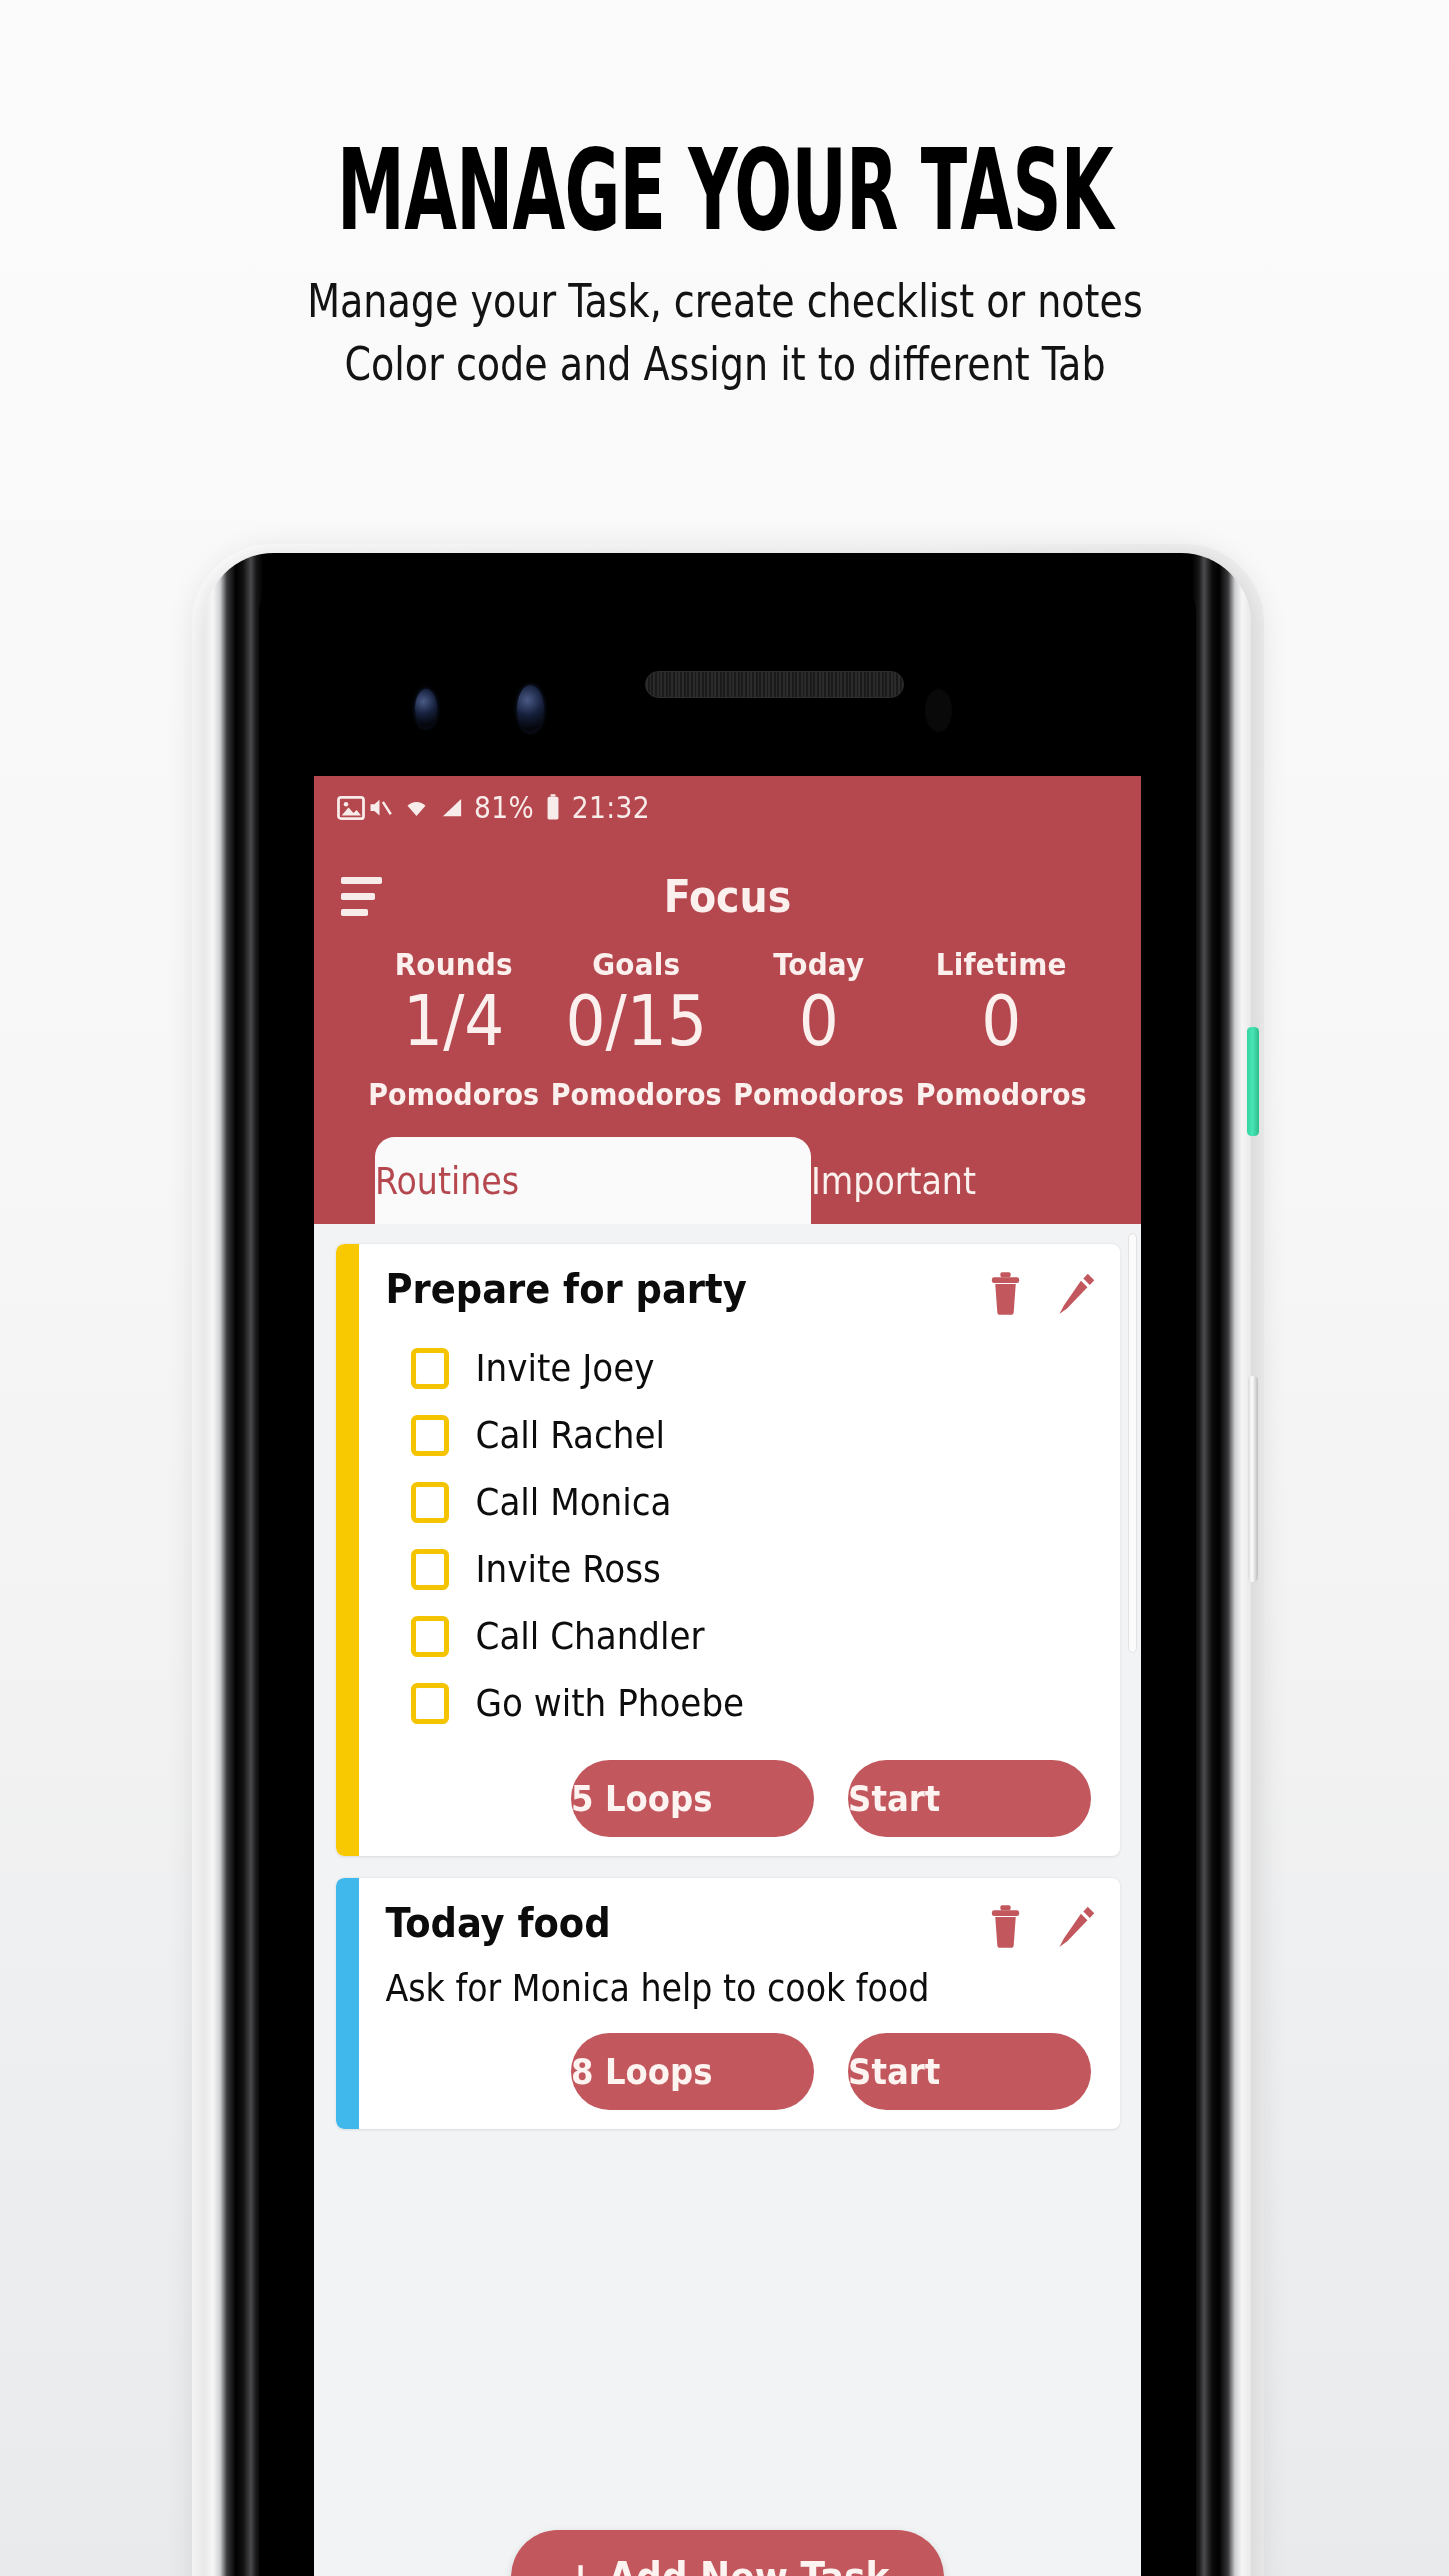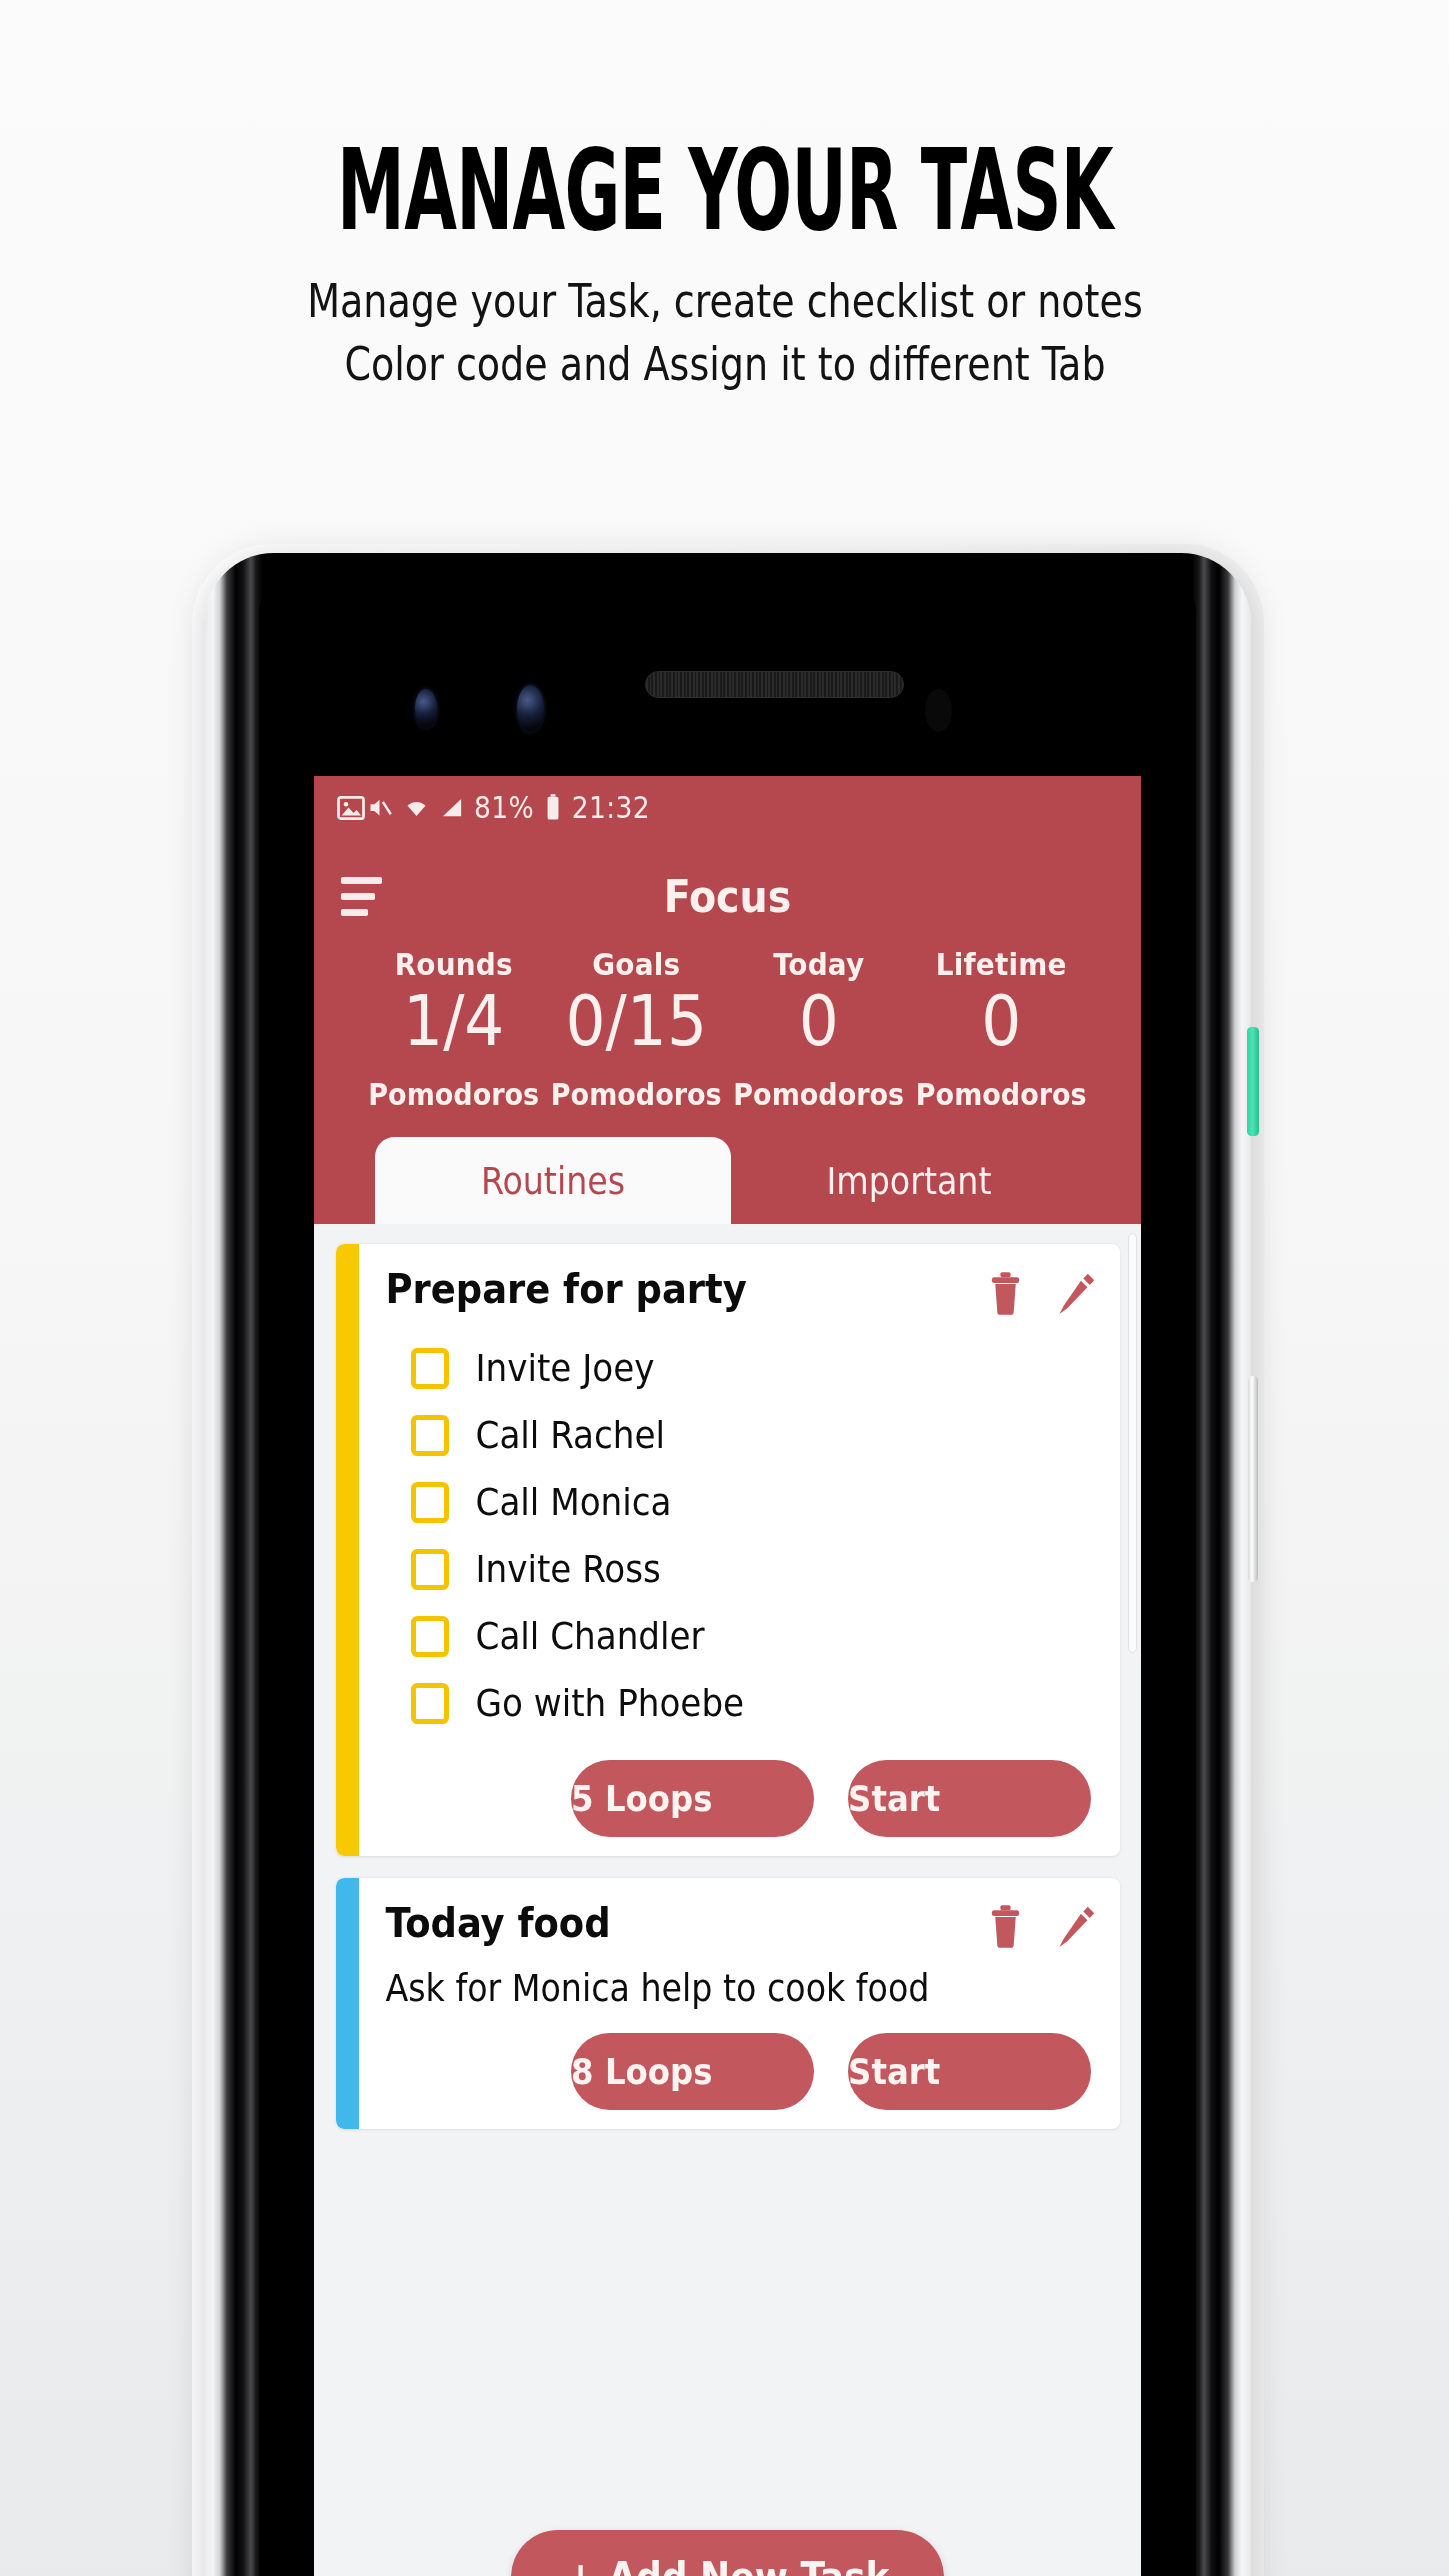--- a/index.html
+++ b/index.html
@@ -199,22 +199,22 @@
   }
 
   
   .tabs {
     display: flex;
     background: #b5484f;
     padding: 19.7px 0 0 61px;
   }
   .tab {
     flex: 0 0 auto;
-    width: 356px;
-    text-align: center;
+    width: 436px;
+    text-align: left;
     padding: 23px 0 21.5px 0;
     font-family: "DejaVu Sans Condensed", "Liberation Sans", sans-serif;
     font-size: 37px;
     color: #fbf0ed;
     cursor: pointer;
   }
   .tab.active {
     background: #fafafa;
     border-radius: 19.7px 19.7px 0 0;
     color: #b5484f;

